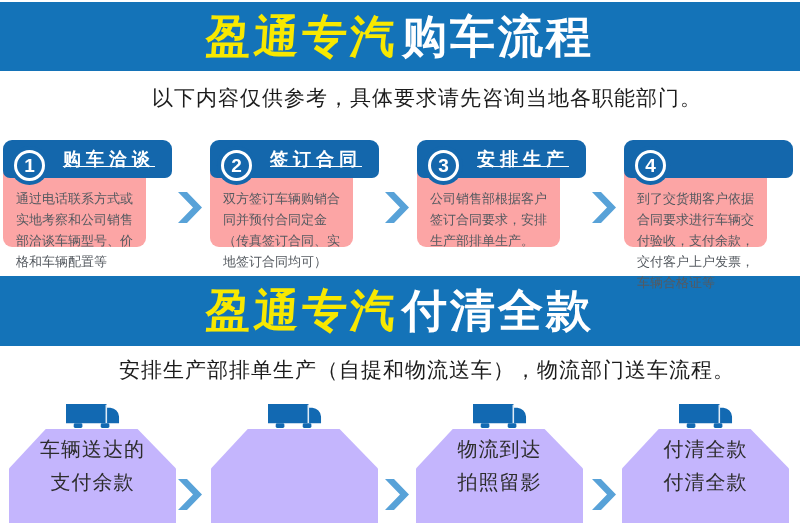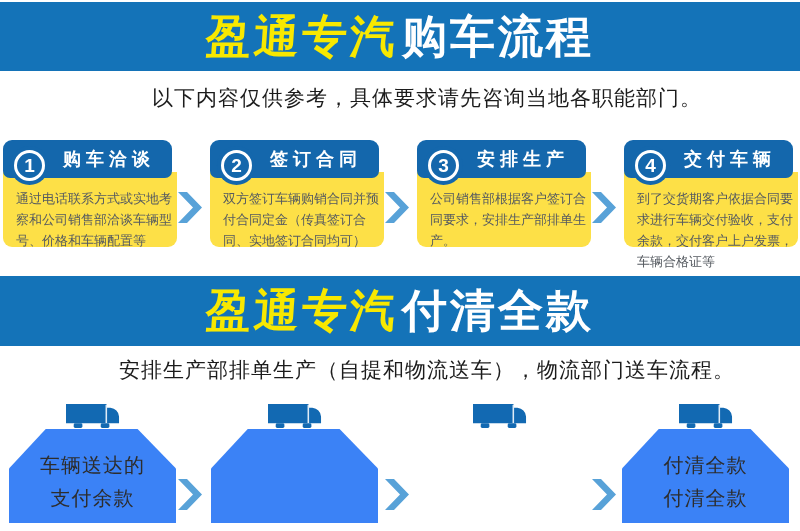--- a/index.html
+++ b/index.html
@@ -94,28 +94,29 @@
     position: absolute;
     left: 60px;
     top: 0;
     height: 38px;
     line-height: 38px;
     color: #ffffff;
     font-size: 18px;
     font-weight: 700;
     letter-spacing: 5px;
     white-space: nowrap;
+    text-decoration: underline;
   }
   .step-body {
     position: absolute;
     top: 32px;
     left: 0;
-    width: 174px;
+    width: 143px;
     height: 75px;
-    background: #fde047;
+    background: #fca5a5;
     border-radius: 0 0 9px 9px;
     padding: 16px 3px 0 13px;
     font-size: 13px;
     line-height: 21px;
     color: #555a60;
     z-index: 1;
   }
   #card1 { left: 3px; }
   #card2 { left: 210px; }
   #card3 { left: 417px; }
@@ -140,24 +141,24 @@
     position: relative;
     width: 56px;
     height: 27px;
     margin: 0 auto;
     display: block;
   }
   .flow-poly {
     margin-top: 0px;
     width: 167px;
     height: 94px;
-    background: #3b82f6;
+    background: #c4b5fd;
     clip-path: polygon(22% 0, 77% 0, 100% 42%, 100% 100%, 0 100%, 0 42%);
     text-align: center;
-    padding-top: 20px;
+    padding-top: 4px;
     font-size: 20px;
     line-height: 33px;
     color: #2d2d2d;
     letter-spacing: 1px;
   }
 </style>
 </head>
 <body>
 
 <div class="page">
@@ -190,21 +191,20 @@
     <div class="step-header">
       <div class="step-num">3</div>
       <div class="step-title">安排生产</div>
     </div>
   </div>
 
   <div class="step-card" id="card4">
     <div class="step-body">到了交货期客户依据合同要求进行车辆交付验收，支付余款，交付客户上户发票，车辆合格证等</div>
     <div class="step-header">
       <div class="step-num">4</div>
-      <div class="step-title">交付车辆</div>
     </div>
   </div>
 
   <svg class="chev" id="chev-t1" viewBox="0 0 24 31">
       <polygon points="0,0 9,0 24,15.5 9,31 0,31 15,15.5" fill="#58a2d8"></polygon>
     </svg>
   <svg class="chev" id="chev-t2" viewBox="0 0 24 31">
       <polygon points="0,0 9,0 24,15.5 9,31 0,31 15,15.5" fill="#58a2d8"></polygon>
     </svg>
   <svg class="chev" id="chev-t3" viewBox="0 0 24 31">
@@ -242,20 +242,24 @@
     </div>
   </div>
 
   <div class="flow-item" id="flow3">
     <svg class="truck" viewBox="0 0 58 28">
       <path d="M1,2 L43,2 L43,6 L47,6 Q55,7 56,15 L56,22 L1,22 Z" fill="#1269b2"></path>
       <rect x="42" y="3" width="1.6" height="19" fill="#dfebf6"></rect>
       <rect x="9" y="22" width="9" height="5" rx="1.5" fill="#1269b2"></rect>
       <rect x="37" y="22" width="9" height="5" rx="1.5" fill="#1269b2"></rect>
     </svg>
+    <div class="flow-poly">
+      <div>物流到达</div>
+      <div>拍照留影</div>
+    </div>
   </div>
 
   <div class="flow-item" id="flow4">
     <svg class="truck" viewBox="0 0 58 28">
       <path d="M1,2 L43,2 L43,6 L47,6 Q55,7 56,15 L56,22 L1,22 Z" fill="#1269b2"></path>
       <rect x="42" y="3" width="1.6" height="19" fill="#dfebf6"></rect>
       <rect x="9" y="22" width="9" height="5" rx="1.5" fill="#1269b2"></rect>
       <rect x="37" y="22" width="9" height="5" rx="1.5" fill="#1269b2"></rect>
     </svg>
     <div class="flow-poly">

